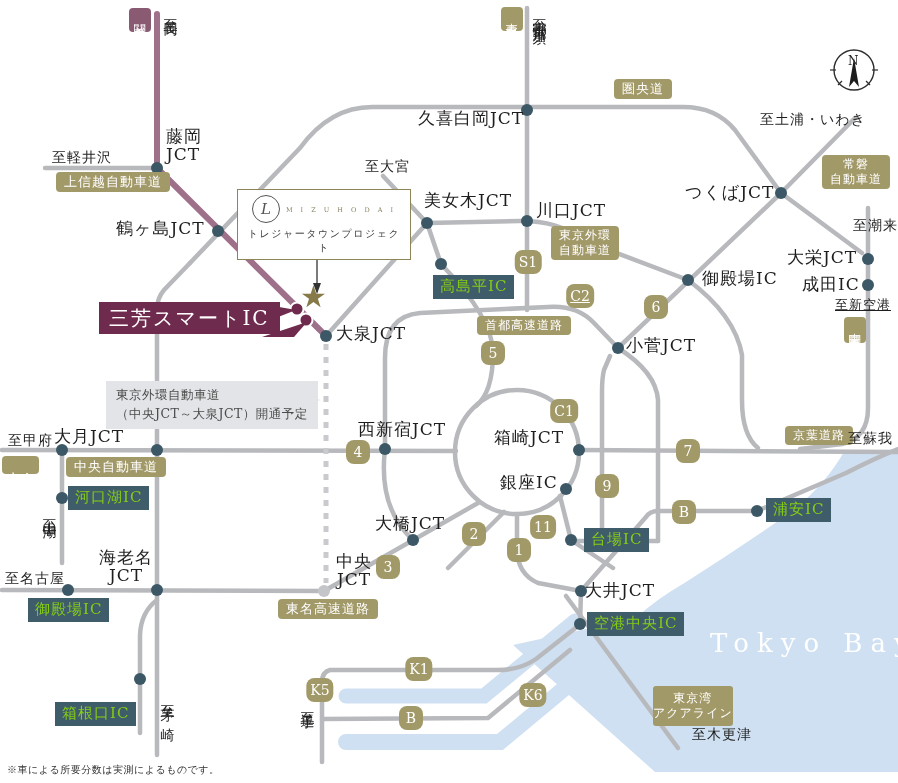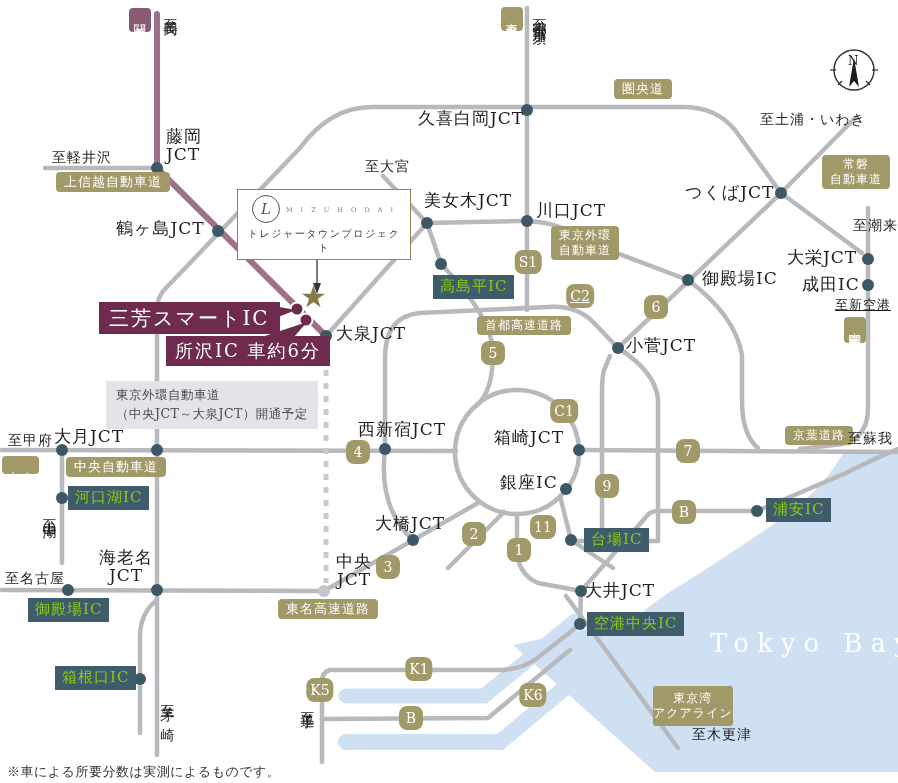--- a/index.html
+++ b/index.html
@@ -33,21 +33,21 @@
   .lepia{position:absolute;left:237px;top:189px;width:160px;background:#fff;border:1.5px solid #8d8557;
          padding:5px 6px 4px 6px;text-align:center;}
   .lepia .row{display:flex;align-items:center;justify-content:center;gap:6px;}
   .lepia .logo{width:26px;height:26px;border:1.3px solid #555;border-radius:50%;display:flex;
                align-items:center;justify-content:center;font-style:italic;font-size:15px;color:#555;}
   .lepia .brand{font-size:13.5px;letter-spacing:1.5px;color:#3c3c3c;border-bottom:1px solid #999;padding-bottom:1px;}
   .lepia .sub{font-size:6.5px;letter-spacing:3px;color:#8a8460;margin-top:1px;}
   .lepia .project{font-size:10px;letter-spacing:1.5px;color:#444;margin-top:4px;}
   .star{position:absolute;left:300px;top:282px;font-size:30px;color:#867a49;line-height:1;}
   .bigbay{position:absolute;left:710px;top:628px;color:#ffffff;font-size:26px;letter-spacing:8px;white-space:nowrap;}
-  .footnote{position:absolute;left:7px;top:763px;font-size:13px;color:#333;letter-spacing:0.5px;}
+  .footnote{position:absolute;left:7px;top:763px;font-size:10px;color:#333;letter-spacing:0.5px;}
 </style>
 </head>
 <body>
 
 <div id="stage">
 
   <svg class="abs" style="left:0;top:0" width="898" height="783" viewBox="0 0 898 783">
 
     <path fill="#cfe0f2" d="M845,450 Q824,488 784,517 Q736,550 686,582 Q655,600 636,618 L513,645 L655,772 L898,772 L898,450 Z"></path>
     <path fill="none" stroke="#cfe0f2" stroke-width="15" stroke-linecap="round" d="M346,696 L484,696 L575,621"></path>
@@ -176,21 +176,21 @@
   <div class="lbl" style="left:331px;top:552px;text-align:center;width:46px;">中央
 JCT</div>
   <div class="lbl" style="left:585px;top:581px;">大井JCT</div>
   <div class="lbl" style="left:54px;top:427px;">大月JCT</div>
   <div class="lbl" style="left:96px;top:548px;text-align:center;width:60px;">海老名
 JCT</div>
 
   <div class="icbox" style="left:433px;top:275px;">高島平IC</div>
   <div class="icbox" style="left:68px;top:486px;">河口湖IC</div>
   <div class="icbox" style="left:28px;top:598px;">御殿場IC</div>
-  <div class="icbox" style="left:55px;top:666px;">箱根口IC</div>
+  <div class="icbox" style="left:55px;top:702px;">箱根口IC</div>
   <div class="icbox" style="left:584px;top:528px;">台場IC</div>
   <div class="icbox" style="left:587px;top:612px;">空港中央IC</div>
   <div class="icbox" style="left:766px;top:498px;">浦安IC</div>
 
   <div class="dir vtext" style="left:162px;top:8px;">至長岡</div>
   <div class="dir" style="left:52px;top:149px;">至軽井沢</div>
   <div class="dir vtext" style="left:531px;top:8px;">至宇都宮・那須</div>
   <div class="dir" style="left:760px;top:111px;">至土浦・いわき</div>
   <div class="dir" style="left:853px;top:217px;">至潮来</div>
   <div class="dir" style="left:835px;top:296px;font-size:13px;text-decoration:underline;">至新空港</div>
@@ -215,21 +215,20 @@
   <div class="badge" style="left:543px;top:527px;">11</div>
   <div class="badge" style="left:519px;top:550px;">1</div>
   <div class="badge" style="left:388px;top:567px;">3</div>
   <div class="badge" style="left:684px;top:512px;">B</div>
   <div class="badge" style="left:419px;top:669px;">K1</div>
   <div class="badge" style="left:533px;top:656px;margin-top:39px;">K6</div>
   <div class="badge" style="left:320px;top:690px;">K5</div>
   <div class="badge" style="left:411px;top:718px;">B</div>
 
   <div class="purplebox" style="left:99px;top:302px;font-size:20px;padding:4px 10px;">三芳スマートIC</div>
-  <div class="purplebox" style="left:166px;top:336px;font-size:18px;padding:4px 9px;">所沢IC 車約6分</div>
 
   <div class="callout" style="left:106px;top:381px;">東京外環自動車道
 （中央JCT～大泉JCT）開通予定</div>
 
   <div class="lepia">
     <div class="row">
       <div class="logo">L</div>
       <div>
         <div class="sub">M I Z U H O D A I</div>
       </div>

